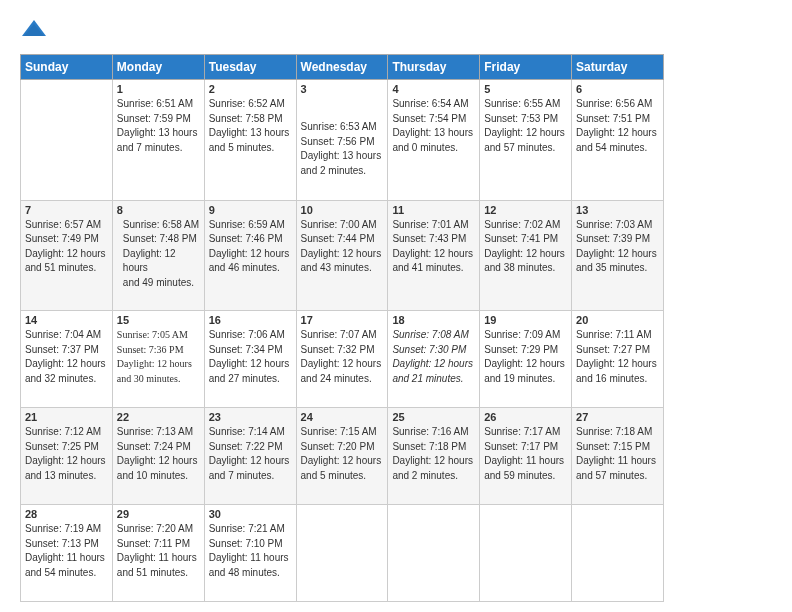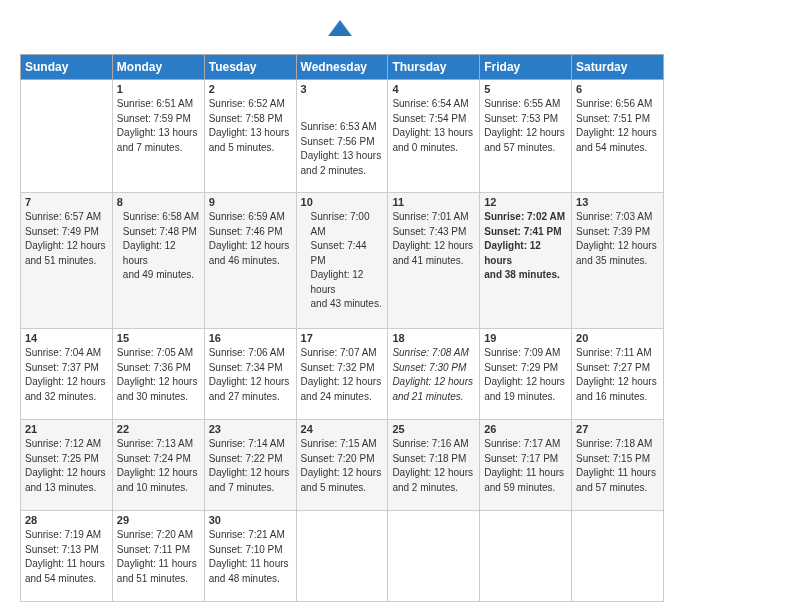--- a/index.html
+++ b/index.html
@@ -9,21 +9,20 @@
       font-family: Arial, sans-serif;
       background: #fff;
       overflow: hidden;
     }
     .page {
       width: 684px;
       height: 612px;
       padding: 16px 20px 10px 20px;
       display: flex;
       flex-direction: column;
-      align-items: center;
     }
     .header {
       display: flex;
       justify-content: space-between;
       align-items: flex-start;
       margin-bottom: 10px;
     }
     .logo {
       display: flex;
       align-items: center;
@@ -200,35 +199,35 @@
           </td>
           <td>
             <span class="day-num">9</span>
             <div class="day-info" style="white-space: pre-line;">Sunrise: 6:59 AM
 Sunset: 7:46 PM
 Daylight: 12 hours
 and 46 minutes.</div>
           </td>
           <td>
             <span class="day-num">10</span>
-            <div class="day-info" style="white-space: pre-line; margin-left: 10px;">Sunrise: 7:00 AM
+            <div class="day-info" style="white-space: pre-line;">Sunrise: 7:00 AM
 Sunset: 7:44 PM
 Daylight: 12 hours
 and 43 minutes.</div>
           </td>
           <td>
             <span class="day-num">11</span>
             <div class="day-info" style="white-space: pre-line;">Sunrise: 7:01 AM
 Sunset: 7:43 PM
 Daylight: 12 hours
 and 41 minutes.</div>
           </td>
           <td>
             <span class="day-num">12</span>
-            <div class="day-info" style="white-space: pre-line; font-weight: bold;">Sunrise: 7:02 AM
+            <div class="day-info" style="white-space: pre-line;">Sunrise: 7:02 AM
 Sunset: 7:41 PM
 Daylight: 12 hours
 and 38 minutes.</div>
           </td>
           <td>
             <span class="day-num">13</span>
             <div class="day-info" style="white-space: pre-line;">Sunrise: 7:03 AM
 Sunset: 7:39 PM
 Daylight: 12 hours
 and 35 minutes.</div>
@@ -237,21 +236,21 @@
         <tr class="row-white">
           <td>
             <span class="day-num">14</span>
             <div class="day-info" style="white-space: pre-line;">Sunrise: 7:04 AM
 Sunset: 7:37 PM
 Daylight: 12 hours
 and 32 minutes.</div>
           </td>
           <td>
             <span class="day-num">15</span>
-            <div class="day-info" style="white-space: pre-line;">Sunrise: 7:05 AM
+            <div class="day-info" style="white-space: pre-line; font-family: Liberation Serif, serif;">Sunrise: 7:05 AM
 Sunset: 7:36 PM
 Daylight: 12 hours
 and 30 minutes.</div>
           </td>
           <td>
             <span class="day-num">16</span>
             <div class="day-info" style="white-space: pre-line;">Sunrise: 7:06 AM
 Sunset: 7:34 PM
 Daylight: 12 hours
 and 27 minutes.</div>

